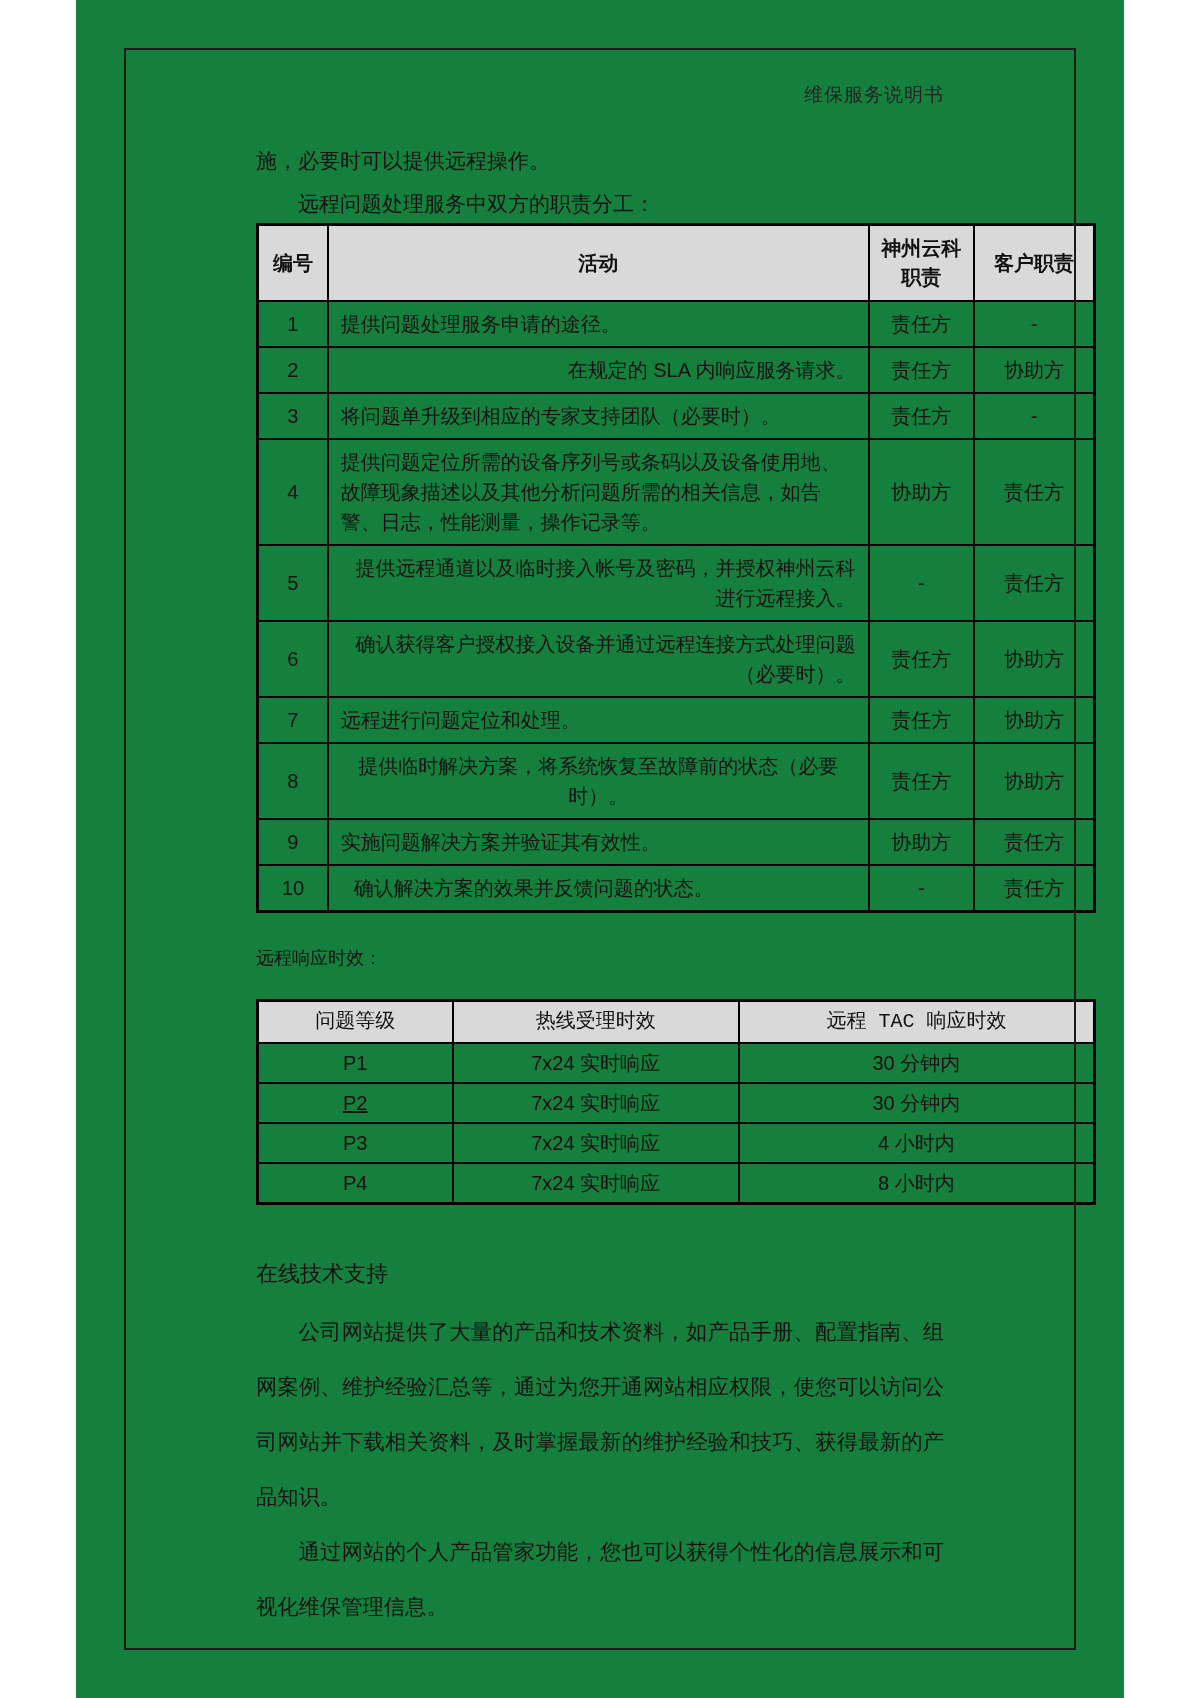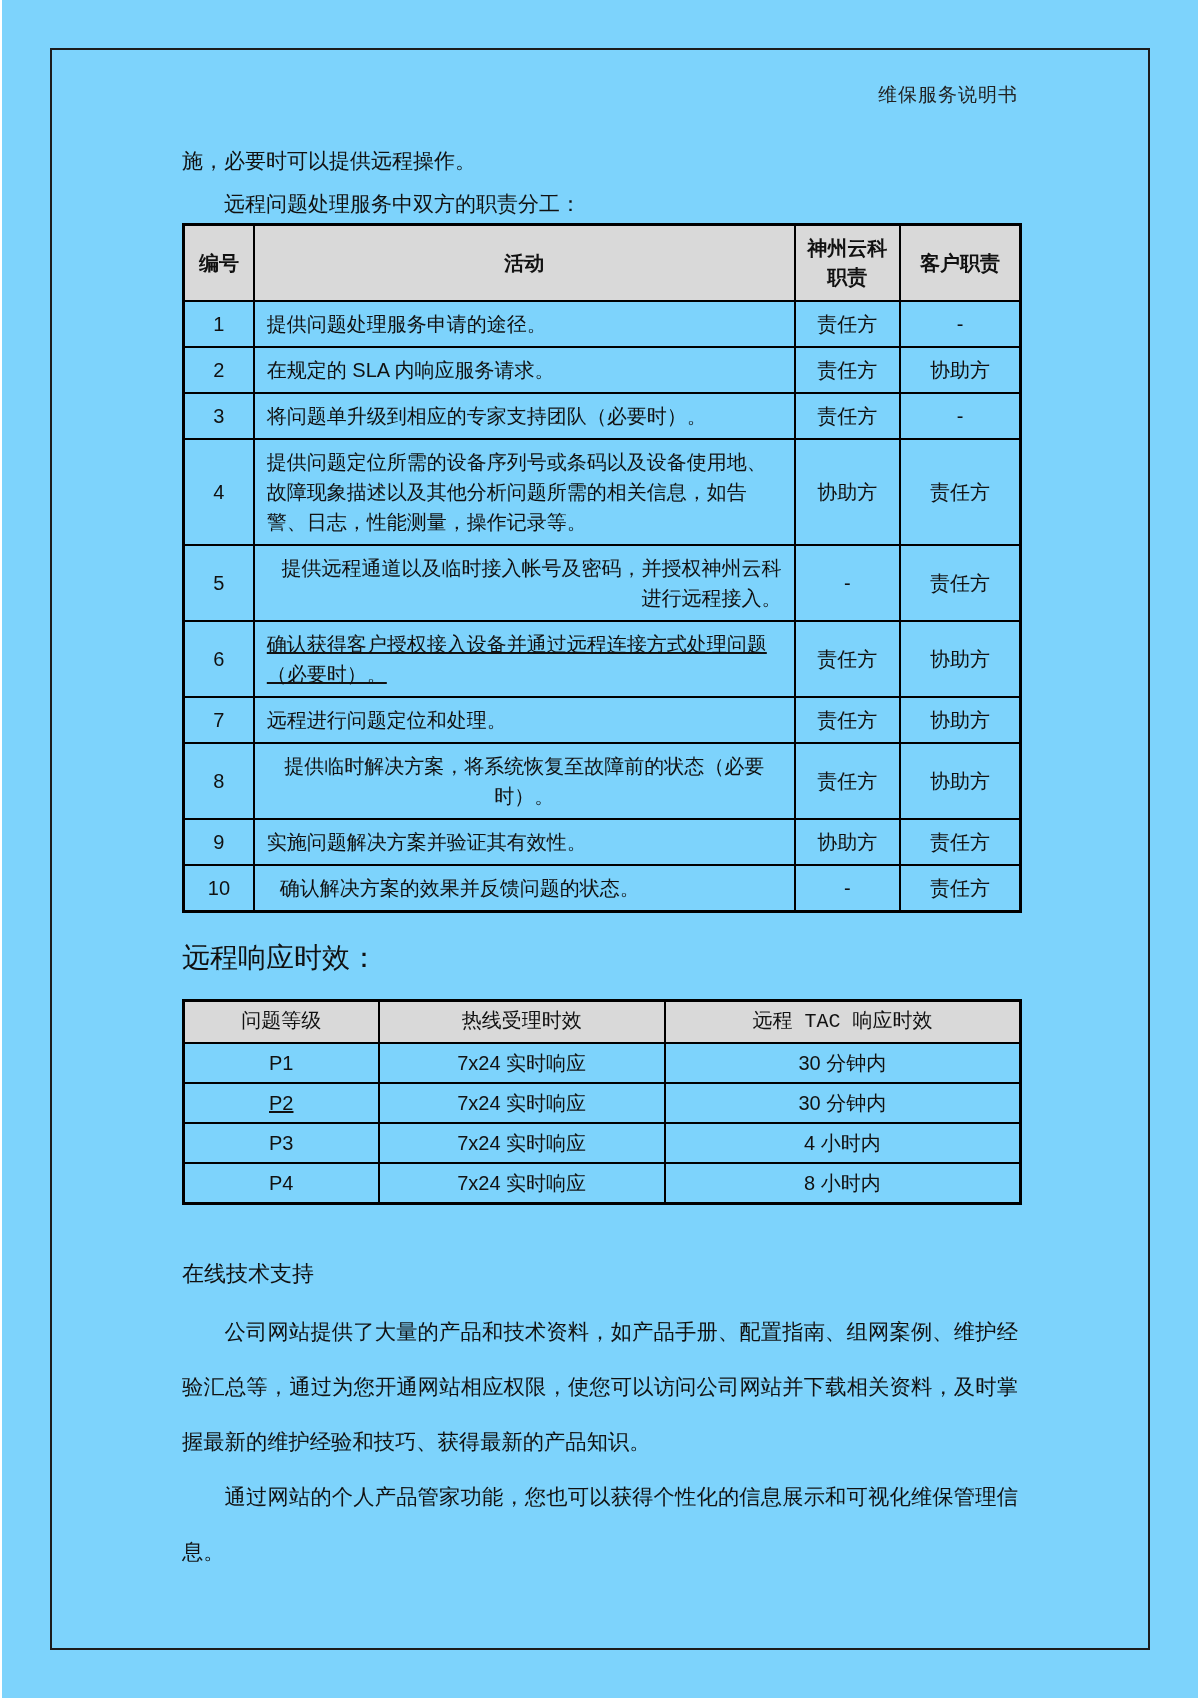--- a/index.html
+++ b/index.html
@@ -1,20 +1,20 @@
 <!DOCTYPE html>
 <html><head>
 <meta charset="utf-8">
 <style>
   html,body{margin:0;padding:0;background:#ffffff;}
   .page{
     position:relative;
-    width:1196px;height:1698px;
+    width:1048px;height:1698px;
     margin:0 auto;
-    background:#7dd3fc;
+    background:#15803d;
     color:#111;
     font-family:"Liberation Sans","DejaVu Sans",sans-serif;
     overflow:hidden;
   }
   .border-frame{
     position:absolute;
     top:48px;left:48px;right:48px;bottom:48px;
     border:2px solid #1c1c1c;
     pointer-events:none;
   }
@@ -59,21 +59,21 @@
     text-align:center;
   }
   table.doc-table td{
     padding:7px 12px;
     line-height:30px;
   }
   table.sla-table th{font-weight:normal;padding:6px 6px;line-height:28px;font-family:Liberation Mono, monospace;}
   table.sla-table td{padding:5px 10px;line-height:28px;text-align:center;}
   .section-label{
     margin:30px 180px 26px;
-    font-size:28px;
+    font-size:18px;
     line-height:30px;
   }
   .online-title{
     margin:54px 180px 0;
     font-size:22px;
     font-weight:normal;
     line-height:30px;
   }
   .para{
     margin:16px 180px 0;
@@ -124,21 +124,21 @@
       </thead>
       <tbody>
         <tr>
           <td style="text-align: center;">1</td>
           <td style="text-align: left;">提供问题处理服务申请的途径。</td>
           <td style="text-align: center;">责任方</td>
           <td style="text-align: center;">-</td>
         </tr>
         <tr>
           <td style="text-align: center;">2</td>
-          <td style="text-align: left;">在规定的 SLA 内响应服务请求。</td>
+          <td style="text-align: right;">在规定的 SLA 内响应服务请求。</td>
           <td style="text-align: center;">责任方</td>
           <td style="text-align: center;">协助方</td>
         </tr>
         <tr>
           <td style="text-align: center;">3</td>
           <td style="text-align: left;">将问题单升级到相应的专家支持团队（必要时）。</td>
           <td style="text-align: center;">责任方</td>
           <td style="text-align: center;">-</td>
         </tr>
         <tr>
@@ -148,21 +148,21 @@
           <td style="text-align: center;">责任方</td>
         </tr>
         <tr>
           <td style="text-align: center;">5</td>
           <td style="text-align: right; border-radius: 25px;">提供远程通道以及临时接入帐号及密码，并授权神州云科进行远程接入。</td>
           <td style="text-align: center;">-</td>
           <td style="text-align: center;">责任方</td>
         </tr>
         <tr>
           <td style="text-align: center;">6</td>
-          <td style="text-align: left; text-decoration: underline;">确认获得客户授权接入设备并通过远程连接方式处理问题（必要时）。</td>
+          <td style="text-align: right;">确认获得客户授权接入设备并通过远程连接方式处理问题（必要时）。</td>
           <td style="text-align: center;">责任方</td>
           <td style="text-align: center;">协助方</td>
         </tr>
         <tr>
           <td style="text-align: center;">7</td>
           <td style="text-align: left;">远程进行问题定位和处理。</td>
           <td style="text-align: center;">责任方</td>
           <td style="text-align: center;">协助方</td>
         </tr>
         <tr>

